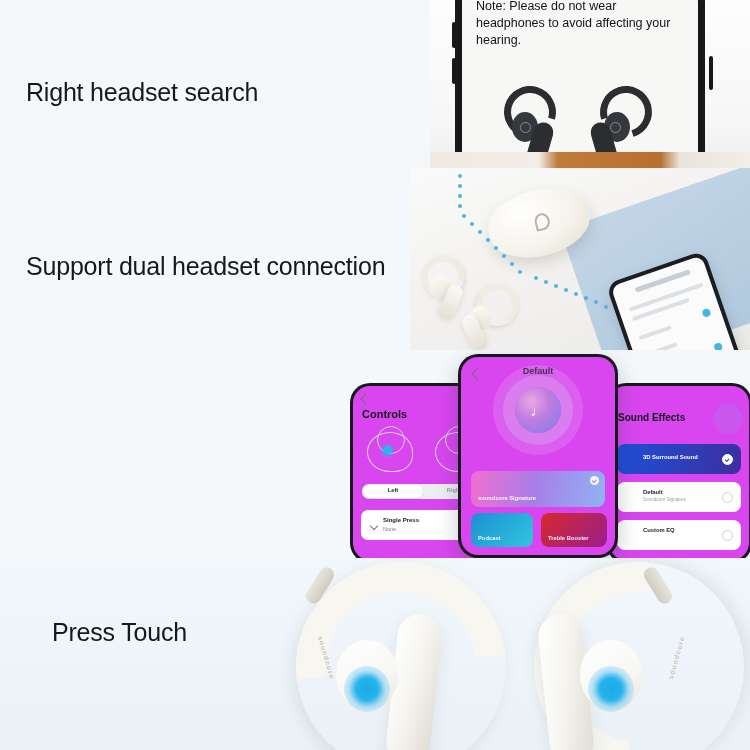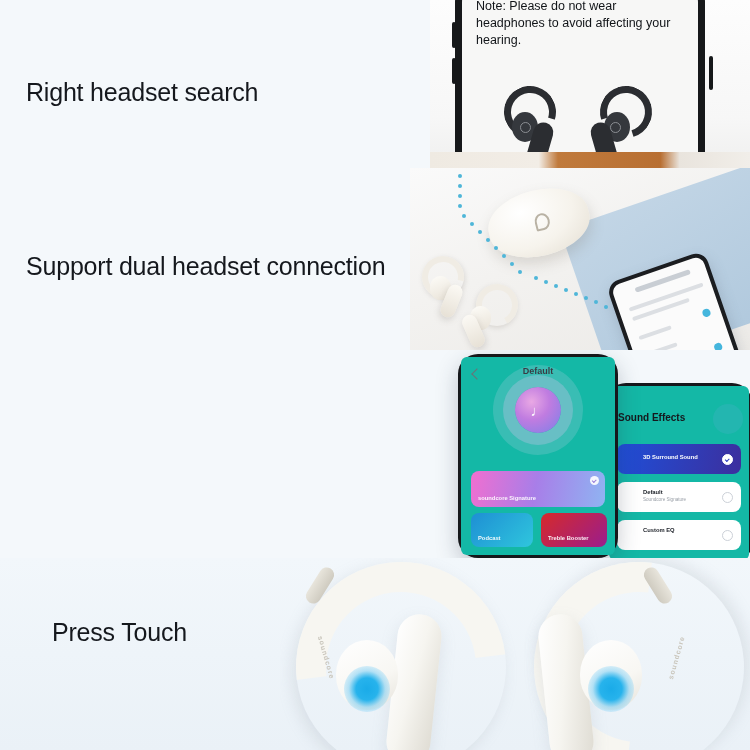--- a/index.html
+++ b/index.html
@@ -124,21 +124,21 @@
   .s2-phone .dot{position:absolute;width:8px;height:8px;border-radius:50%;background:#45b6dd;}
   .s2-phone .hdr{position:absolute;left:22px;top:9px;width:58px;height:5px;background:#c9ced4;border-radius:3px;}
   .dots{position:absolute;}
   .dots i{position:absolute;width:4px;height:4px;border-radius:50%;background:#4fb6d8;}
 
   
   #sec3{top:350px;height:208px;background:#f4f8fb;}
   #sec3 .title{left:52px;top:76px;}
   .s3-stage{position:absolute;left:338px;top:0;width:412px;height:208px;overflow:hidden;}
   .ph{position:absolute;background:#16181b;border-radius:20px;box-sizing:border-box;padding:3px;}
-  .ph .scr{width:100%;height:100%;background:#14b8a6;border-radius:6px;overflow:hidden;position:relative;}
+  .ph .scr{width:100%;height:100%;background:#d946ef;border-radius:17px;overflow:hidden;position:relative;}
   .ph-l{left:12px;top:33px;width:146px;height:180px;}
   .ph-r{left:268px;top:33px;width:146px;height:180px;}
   .ph-c{left:120px;top:4px;width:160px;height:204px;z-index:5;box-shadow:0 8px 22px rgba(40,50,70,.26);}
   .bk{position:absolute;left:9px;top:9px;width:7px;height:7px;border-left:1.6px solid #6d7177;border-bottom:1.6px solid #6d7177;transform:rotate(45deg);}
   .scr-h{position:absolute;font-weight:700;color:#15181d;}
   .sm{font-size:5.4px;color:#7b8089;}
   .seg{position:absolute;background:#eceef1;border-radius:7px;display:flex;}
   .seg div{flex:1;text-align:center;font-size:5.6px;line-height:13px;color:#9aa0a8;font-weight:700;}
   .seg .on{background:#fff;border-radius:6px;color:#1d2128;margin:1px;line-height:11px;box-shadow:0 1px 2px rgba(0,0,0,.12);}
   .row{position:absolute;left:8px;right:8px;background:#fff;border-radius:7px;}
@@ -291,20 +291,42 @@
         <i style="left:184px;top:132px;"></i>
           <i style="left:194px;top:137px;"></i>
       </div>
     </div>
   </div>
 
   <div class="section" id="sec3">
 
     <div class="s3-stage">
 
+      <div class="ph ph-l">
+        <div class="scr">
+          <div class="bk"></div>
+          <div class="scr-h" style="left:9px;top:22px;font-size:11px;">Controls</div>
+          <div class="earicon" style="left:14px;top:46px;width:44px;height:38px;"></div>
+          <div class="earicon" style="left:24px;top:40px;width:26px;height:26px;border-radius:50%;"></div>
+          <div class="tapdot" style="left:30px;top:60px;"></div>
+          <div class="earicon" style="left:82px;top:46px;width:44px;height:38px;"></div>
+          <div class="earicon" style="left:92px;top:40px;width:26px;height:26px;border-radius:50%;"></div>
+
+          <div class="seg" style="left:9px;top:98px;right:9px;height:15px;">
+            <div class="on">Left</div>
+            <div>Right</div>
+          </div>
+
+          <div class="row" style="top:124px;height:30px;">
+            <div class="scr-h" style="left:22px;top:7px;font-size:6px;">Single Press</div>
+            <div class="sm" style="position:absolute;left:22px;top:16px;">None</div>
+            <div class="bk" style="left:10px;top:13px;transform:rotate(-45deg);width:5px;height:5px;"></div>
+          </div>
+        </div>
+      </div>
 
       <div class="ph ph-r">
         <div class="scr">
           <div class="wm"></div>
           <div class="scr-h" style="left:9px;top:26px;font-size:10px;">Sound Effects</div>
 
           <div class="eff sel" style="top:58px;height:30px;">
             <b>3D Surround Sound</b>
             <div class="radio on" style="top:10px;"></div>
           </div>

